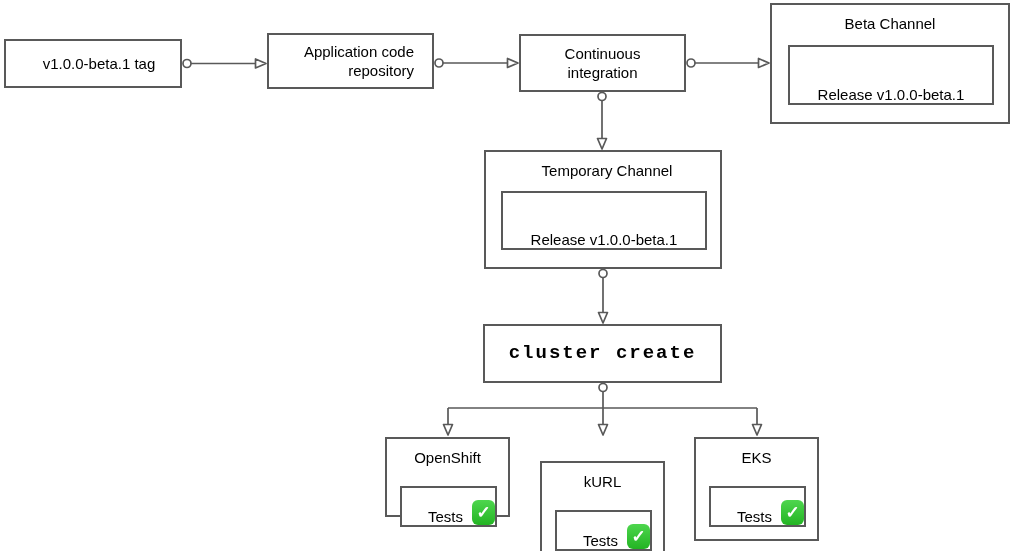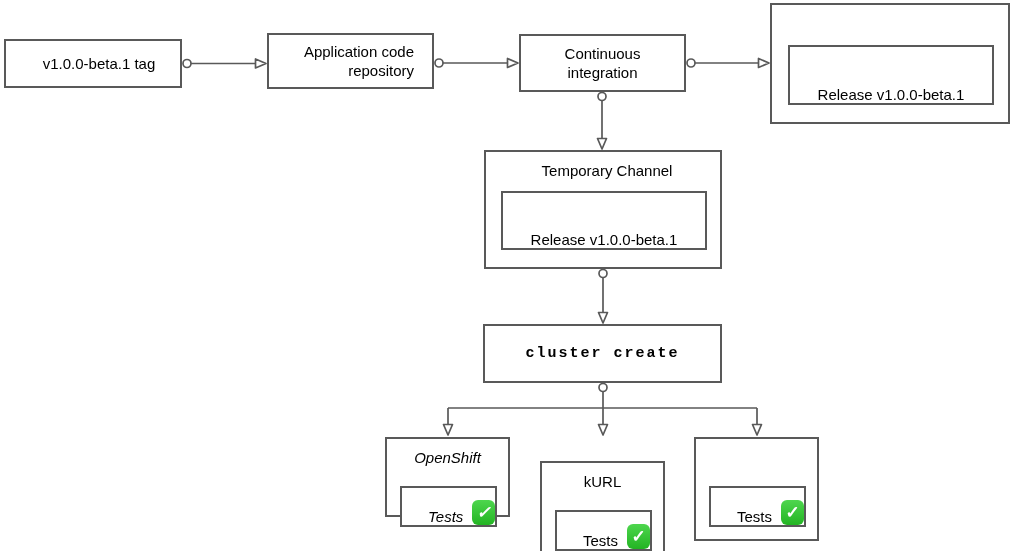--- a/index.html
+++ b/index.html
@@ -40,21 +40,21 @@
     border:2px solid #595959;
     background:#ffffff;
     display:flex;align-items:flex-end;justify-content:center;
     font-size:15px;
   }
   .tests-box{gap:9px;padding-left:26px;}
   .mono{
     font-family:"Liberation Mono","DejaVu Sans Mono",monospace;
     font-weight:bold;
     letter-spacing:2px;
-    font-size:15px;
+    font-size:19px;
   }
   .check{
     display:inline-flex;
     align-items:center;justify-content:center;
     width:25px;height:25px;
     border-radius:6px;
     background:linear-gradient(180deg,#4ed64e 0%,#23b423 100%);
     color:#ffffff;
     font-weight:bold;
     font-size:17px;
@@ -114,52 +114,54 @@
 
   <div class="node" style="left:267px;top:33px;width:167px;height:56px;text-align:right;">
     <span class="lbl">Application code repository</span>
   </div>
 
   <div class="node" style="left:519px;top:34px;width:167px;height:58px;">
     <span class="lbl" style="padding:0 45px;">Continuous integration</span>
   </div>
 
   <div class="container-node" style="left:770px;top:3px;width:240px;height:121px;">
+    <div class="container-title">Beta Channel</div>
     <div class="inner-box" style="left:16px;top:40px;width:206px;height:60px;">
       <span>Release v1.0.0-beta.1</span>
     </div>
   </div>
 
   <div class="container-node" style="left:484px;top:150px;width:238px;height:119px;padding-left:8px;">
     <div class="container-title">Temporary Channel</div>
     <div class="inner-box" style="left:15px;top:39px;width:206px;height:59px;">
       <span>Release v1.0.0-beta.1</span>
     </div>
   </div>
 
   <div class="node mono" style="left:483px;top:324px;width:239px;height:59px;">
     <span>cluster create</span>
   </div>
 
-  <div class="container-node" style="left:385px;top:437px;width:125px;height:80px;font-style:italic;">
+  <div class="container-node" style="left:385px;top:437px;width:125px;height:80px;">
     <div class="container-title">OpenShift</div>
     <div class="inner-box tests-box" style="left:13px;top:47px;width:97px;height:41px;">
       <span>Tests</span>
       <span class="check">✓</span>
     </div>
   </div>
 
   <div class="container-node" style="left:540px;top:437px;width:125px;height:127px;margin-top:24px;">
     <div class="container-title">kURL</div>
     <div class="inner-box tests-box" style="left:13px;top:47px;width:97px;height:41px;">
       <span>Tests</span>
       <span class="check">✓</span>
     </div>
   </div>
 
   <div class="container-node" style="left:694px;top:437px;width:125px;height:104px;">
+    <div class="container-title">EKS</div>
     <div class="inner-box tests-box" style="left:13px;top:47px;width:97px;height:41px;">
       <span>Tests</span>
       <span class="check">✓</span>
     </div>
   </div>
 
 </div>
 
 </body></html>

